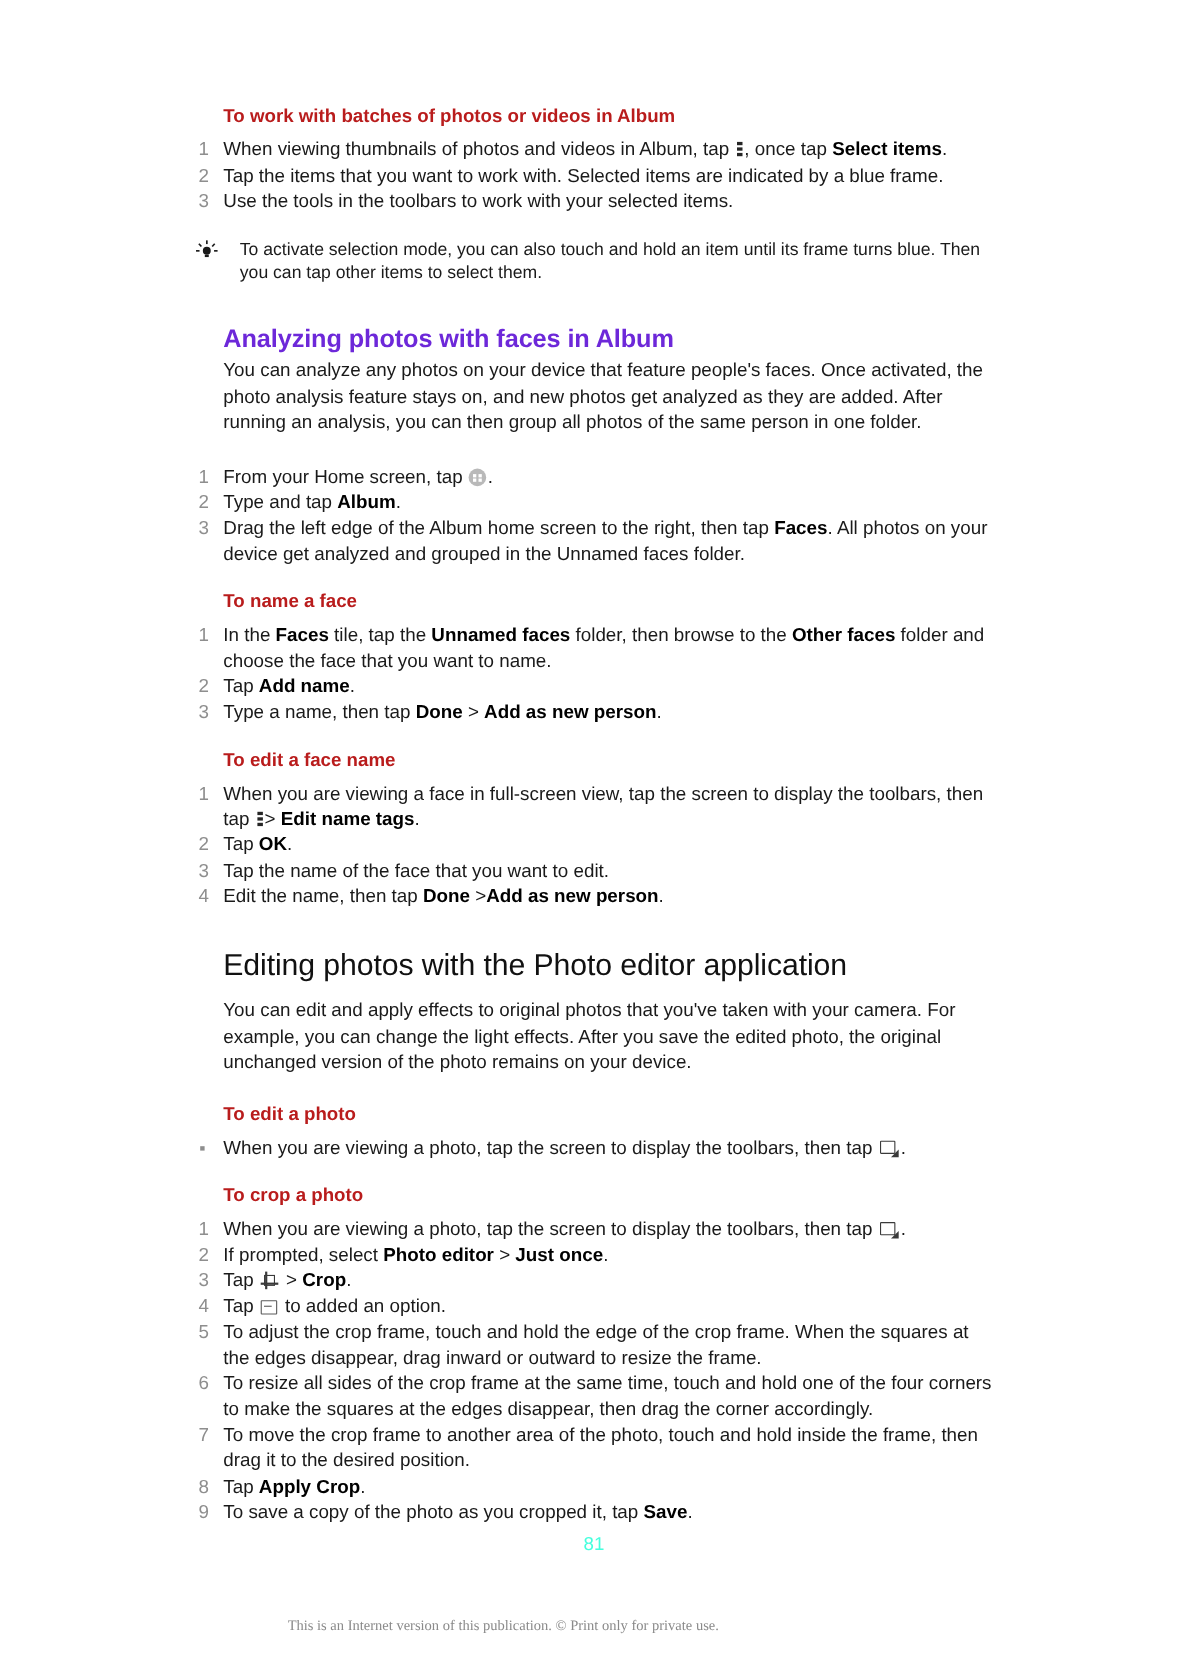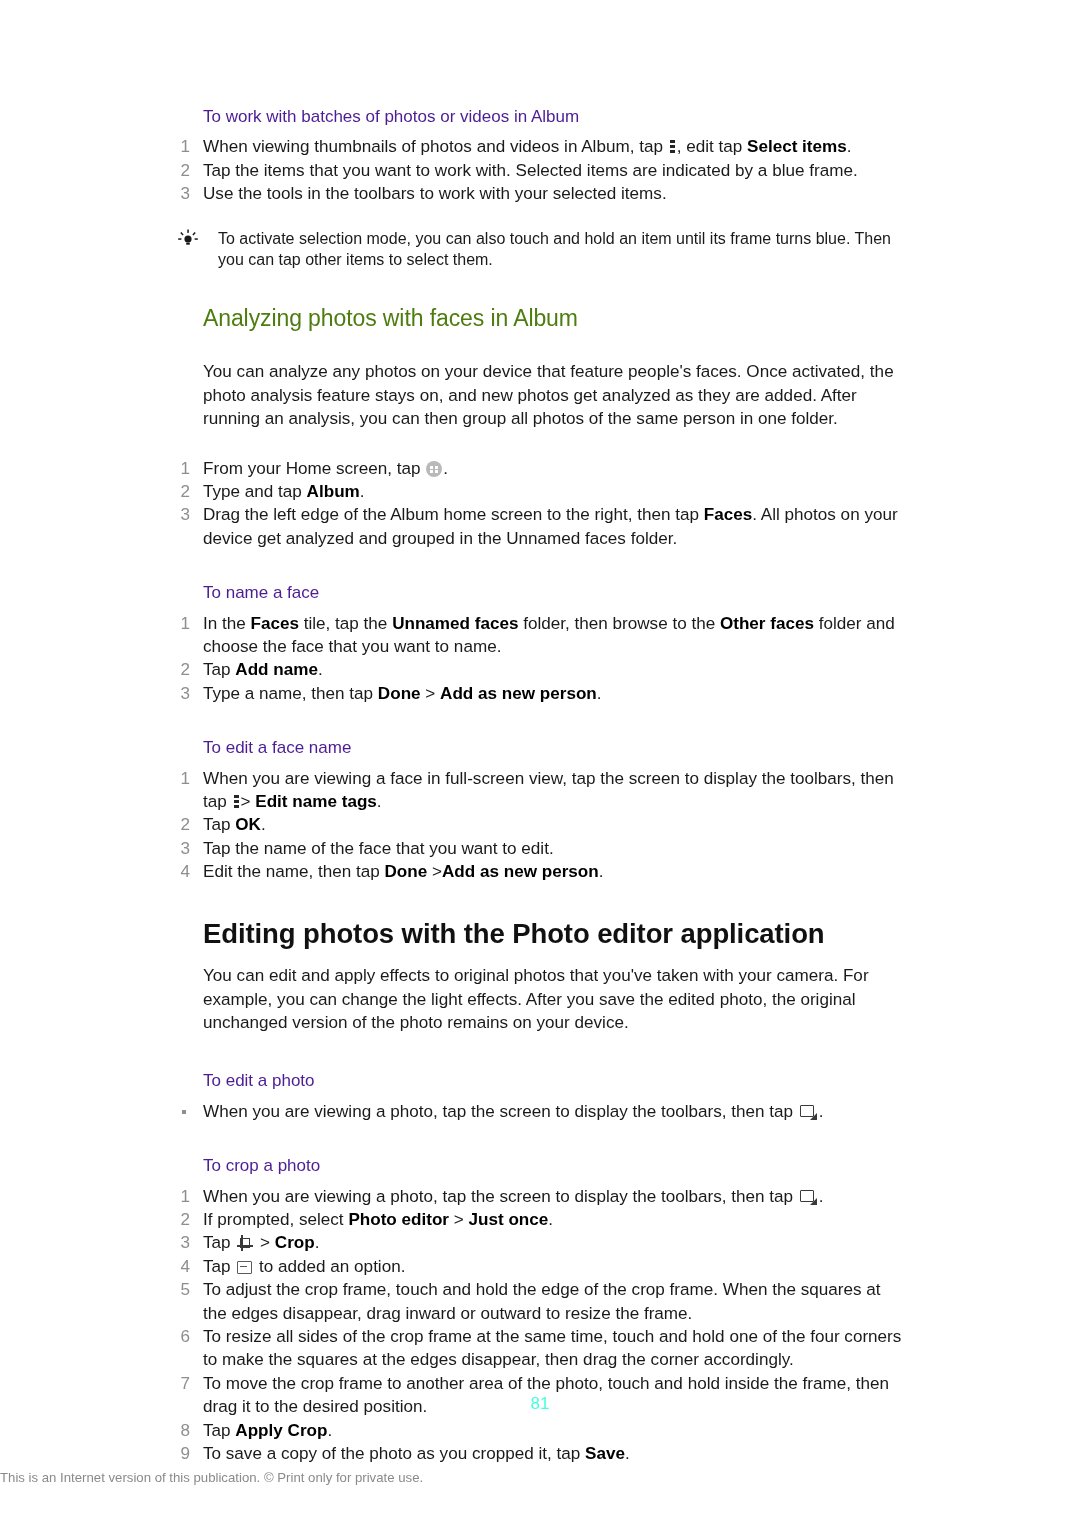--- a/index.html
+++ b/index.html
@@ -25,41 +25,41 @@
   .content {
     position: absolute;
     left: 175px;
     top: 96px;
     width: 730px;
   }
 
   
   h1.doc-h1 {
     font-size: 27.5px;
-    font-weight: bold;
+    font-weight: normal;
     color: #111111;
     margin: 0 0 14px 0;
     padding-left: 28px;
     letter-spacing: -0.1px;
     line-height: 1.18;
   }
   h2.doc-h2 {
     font-size: 23px;
-    font-weight: normal;
-    color: #4d7c0f;
-    margin: 0 0 28px 0;
+    font-weight: bold;
+    color: #6d28d9;
+    margin: 0 0 4px 0;
     padding-left: 28px;
     letter-spacing: -0.1px;
     line-height: 1.2;
   }
   h3.doc-h3 {
     font-size: 17px;
-    font-weight: normal;
-    color: #4c1d95;
-    margin: 11px 0 8px 0;
+    font-weight: bold;
+    color: #b91c1c;
+    margin: 0 0 8px 0;
     padding-left: 28px;
     line-height: 1.2;
   }
 
   
   p.body-text {
     font-size: 17.1px;
     line-height: 1.37;
     color: #1a1a1a;
     margin: 0 0 12px 0;
@@ -277,35 +277,37 @@
     width: 1080px;
     text-align: center;
     font-size: 17px;
     color: #45ffdd;
   }
   .footer-note {
     position: absolute;
     left: 0;
     top: 1470px;
     width: 915px;
+    text-align: center;
     font-size: 13.2px;
     color: #8a8a8a;
+    font-family: Liberation Serif, serif;
   }
 </style>
 </head>
 <body>
 
 <div class="page">
   <div class="content">
 
     <h3 class="doc-h3">To work with batches of photos or videos in Album</h3>
 
     <ol class="steps">
       <li>
-        <span>When viewing thumbnails of photos and videos in Album, tap </span><span class="icn icn-dots"><i></i><i></i><i></i></span><span>, edit tap </span><b>Select items</b><span>.</span>
+        <span>When viewing thumbnails of photos and videos in Album, tap </span><span class="icn icn-dots"><i></i><i></i><i></i></span><span>, once tap </span><b>Select items</b><span>.</span>
       </li>
       <li>
         <span>Tap the items that you want to work with. Selected items are indicated by a blue frame.</span>
       </li>
       <li>
         <span>Use the tools in the toolbars to work with your selected items.</span>
       </li>
     </ol>
 
     <div class="gap-md"></div>

